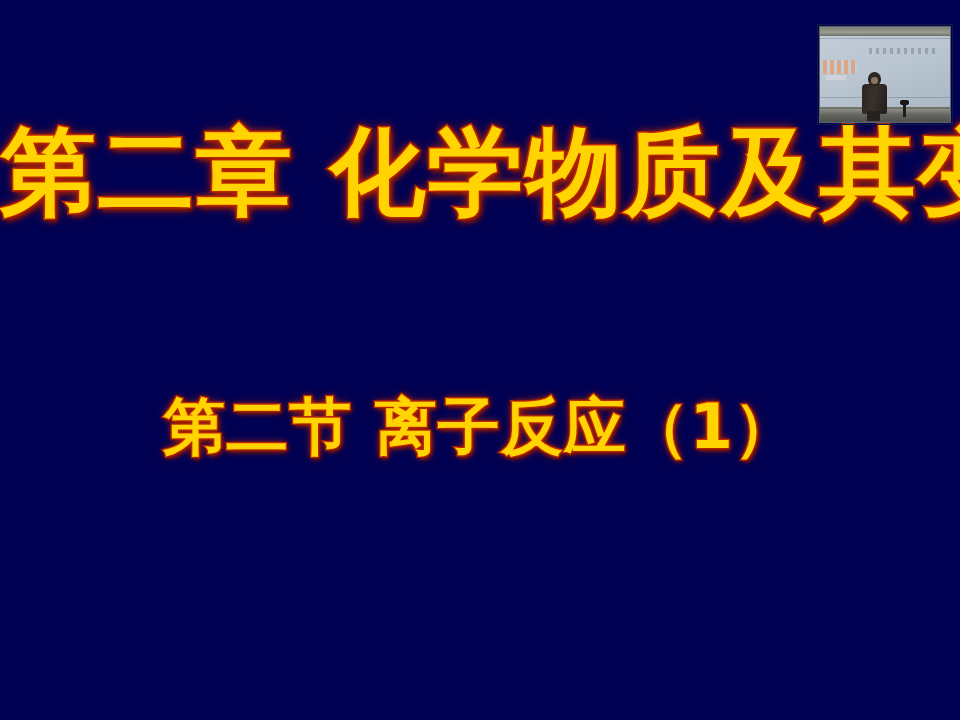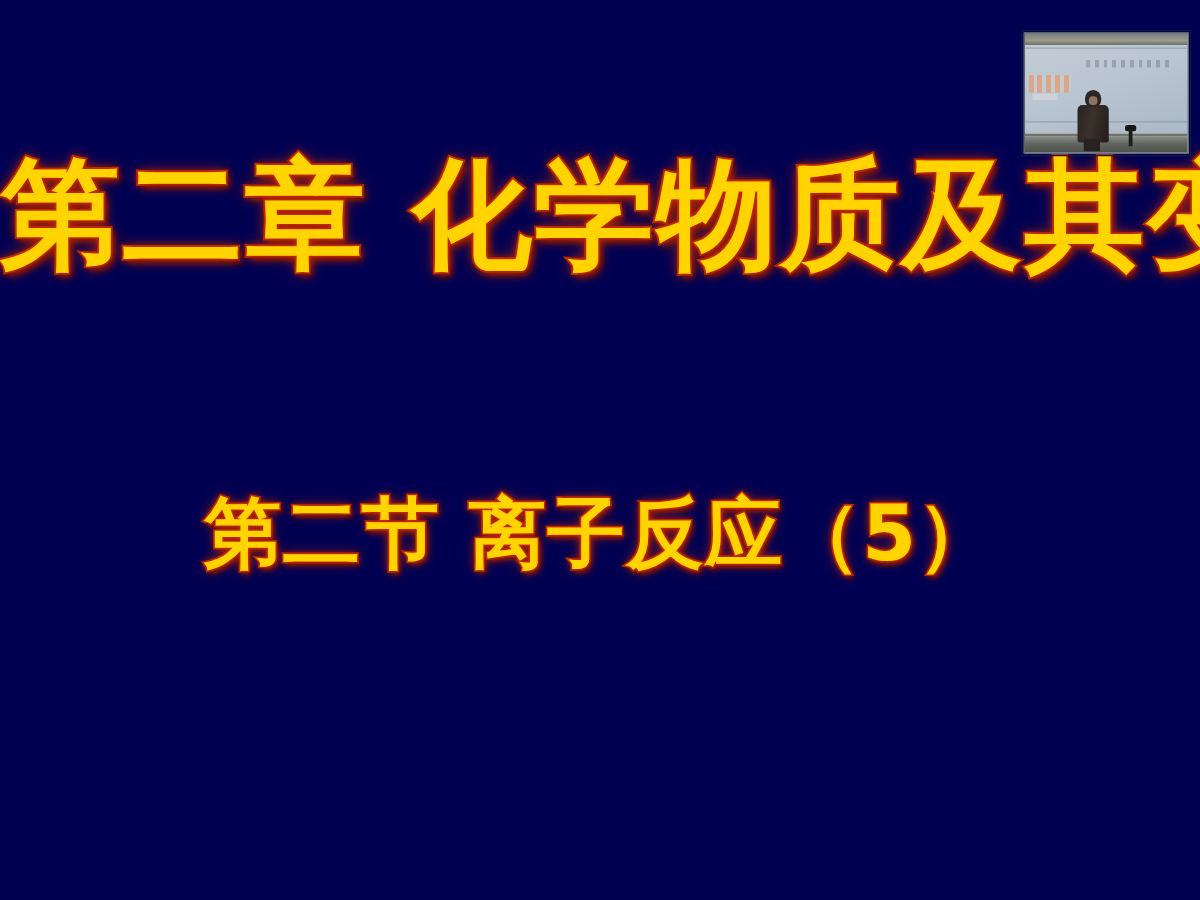--- a/index.html
+++ b/index.html
@@ -215,21 +215,21 @@
     pointer-events: none;
   }
 </style>
 </head>
 <body>
 
 <div id="slide">
 
   <div id="main-title">第二章 化学物质及其变化</div>
 
-  <div id="sub-title">第二节 离子反应（5）</div>
+  <div id="sub-title">第二节 离子反应（1）</div>
 
   <div id="pip-video">
     <div class="pip-ceiling"></div>
     <div class="pip-screen">
       <div class="pip-screen-line" style="top:2px;"></div>
       <div class="pip-screen-line" style="top:61px;"></div>
       <div class="pip-board-text"></div>
       <div class="pip-watermark"></div>
       <div class="pip-watermark-sub"></div>
     </div>

